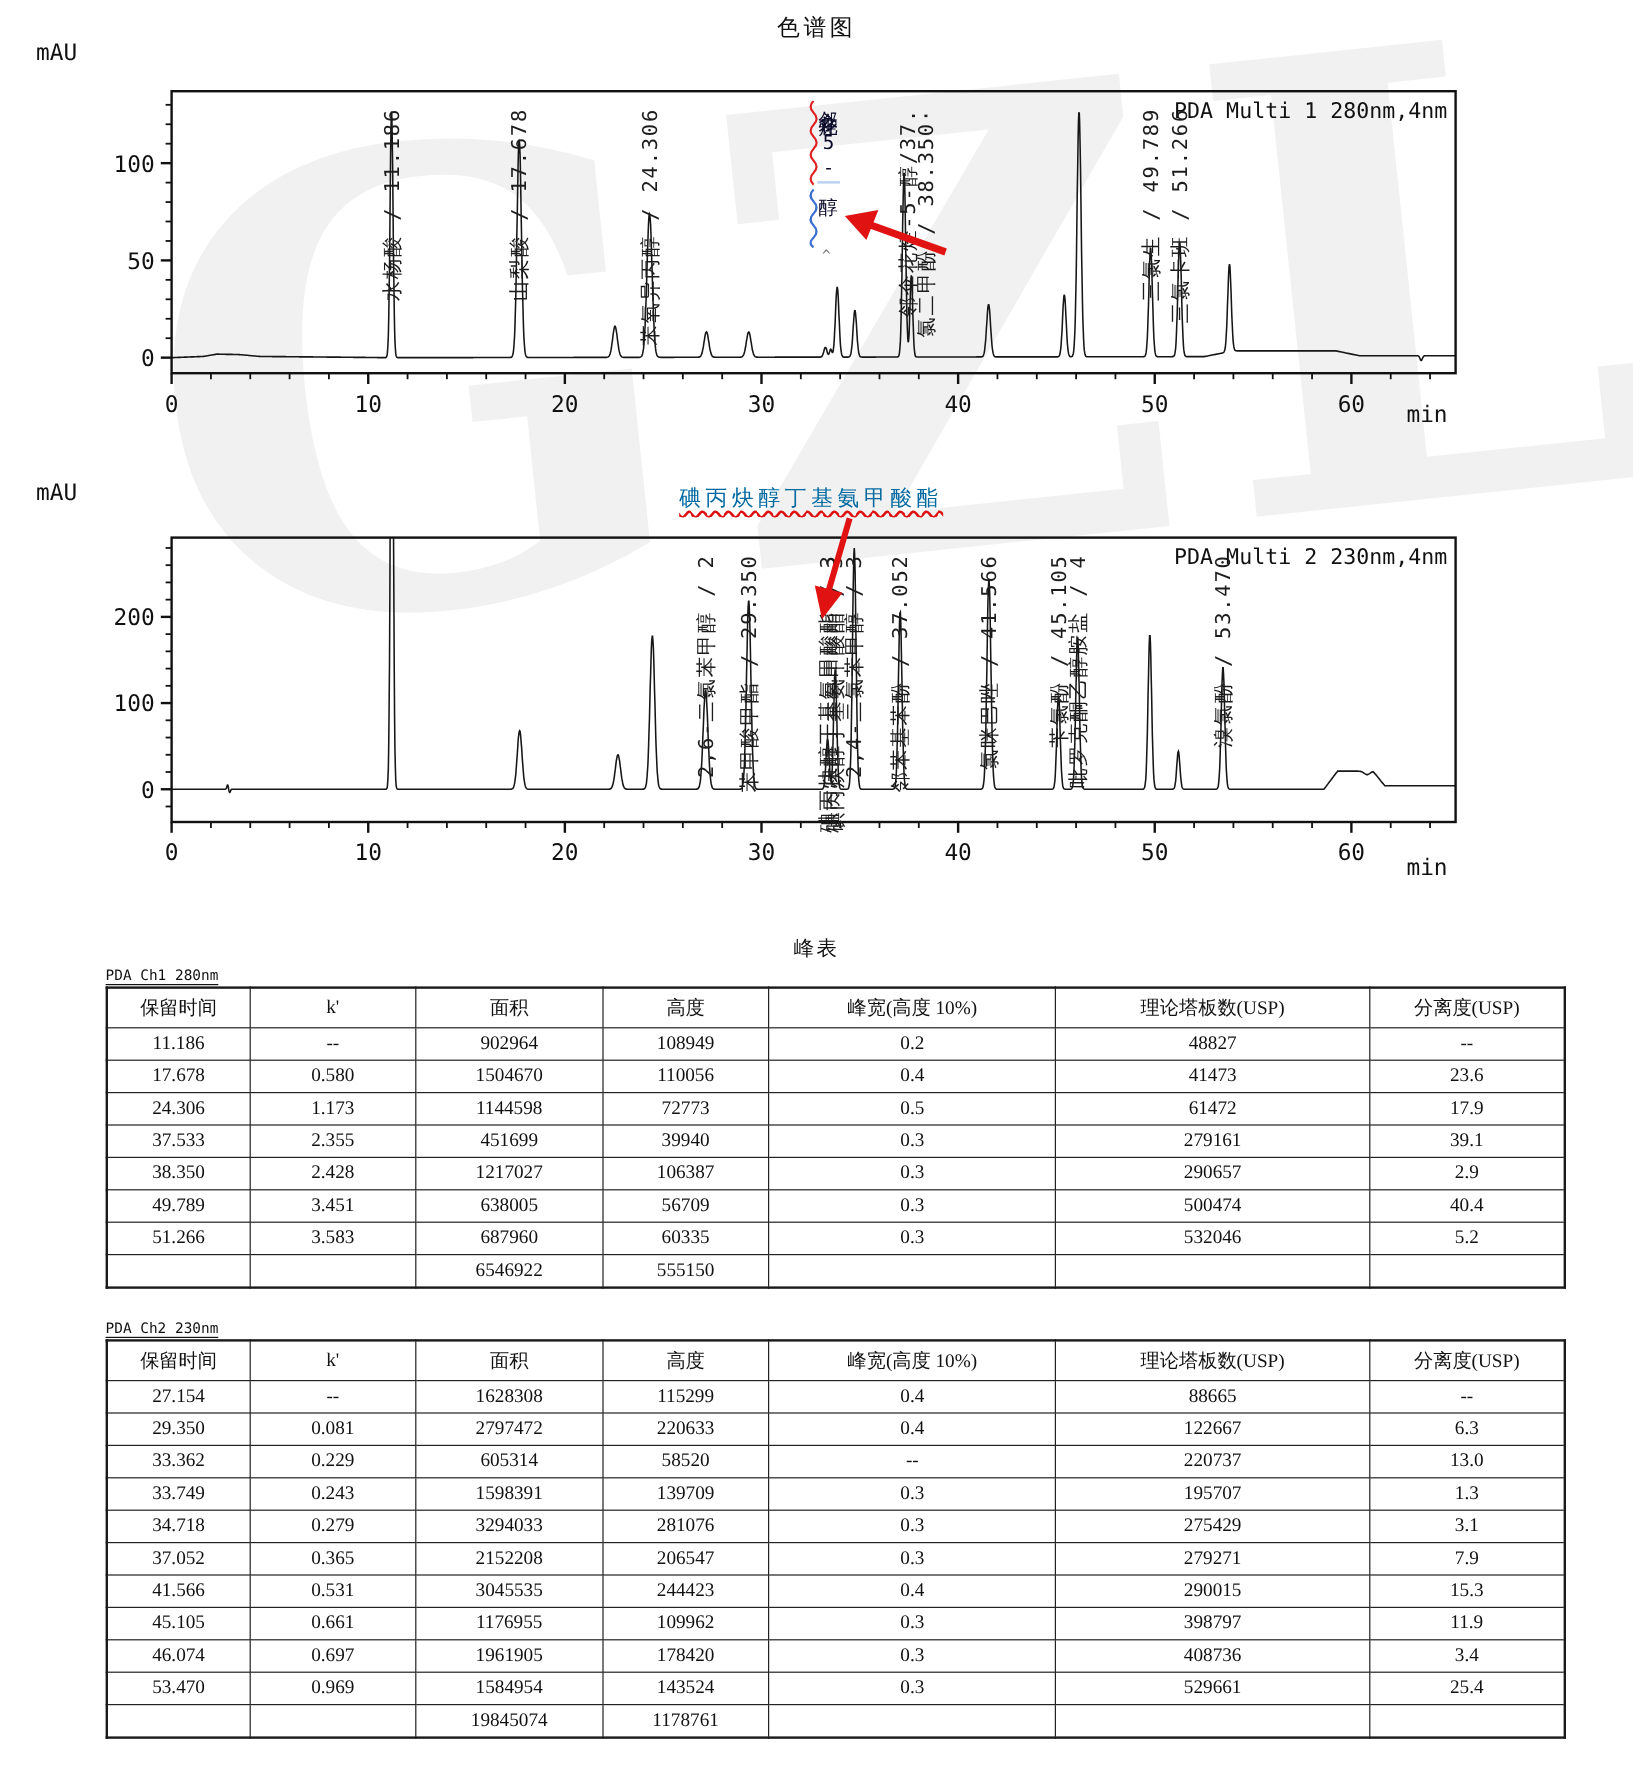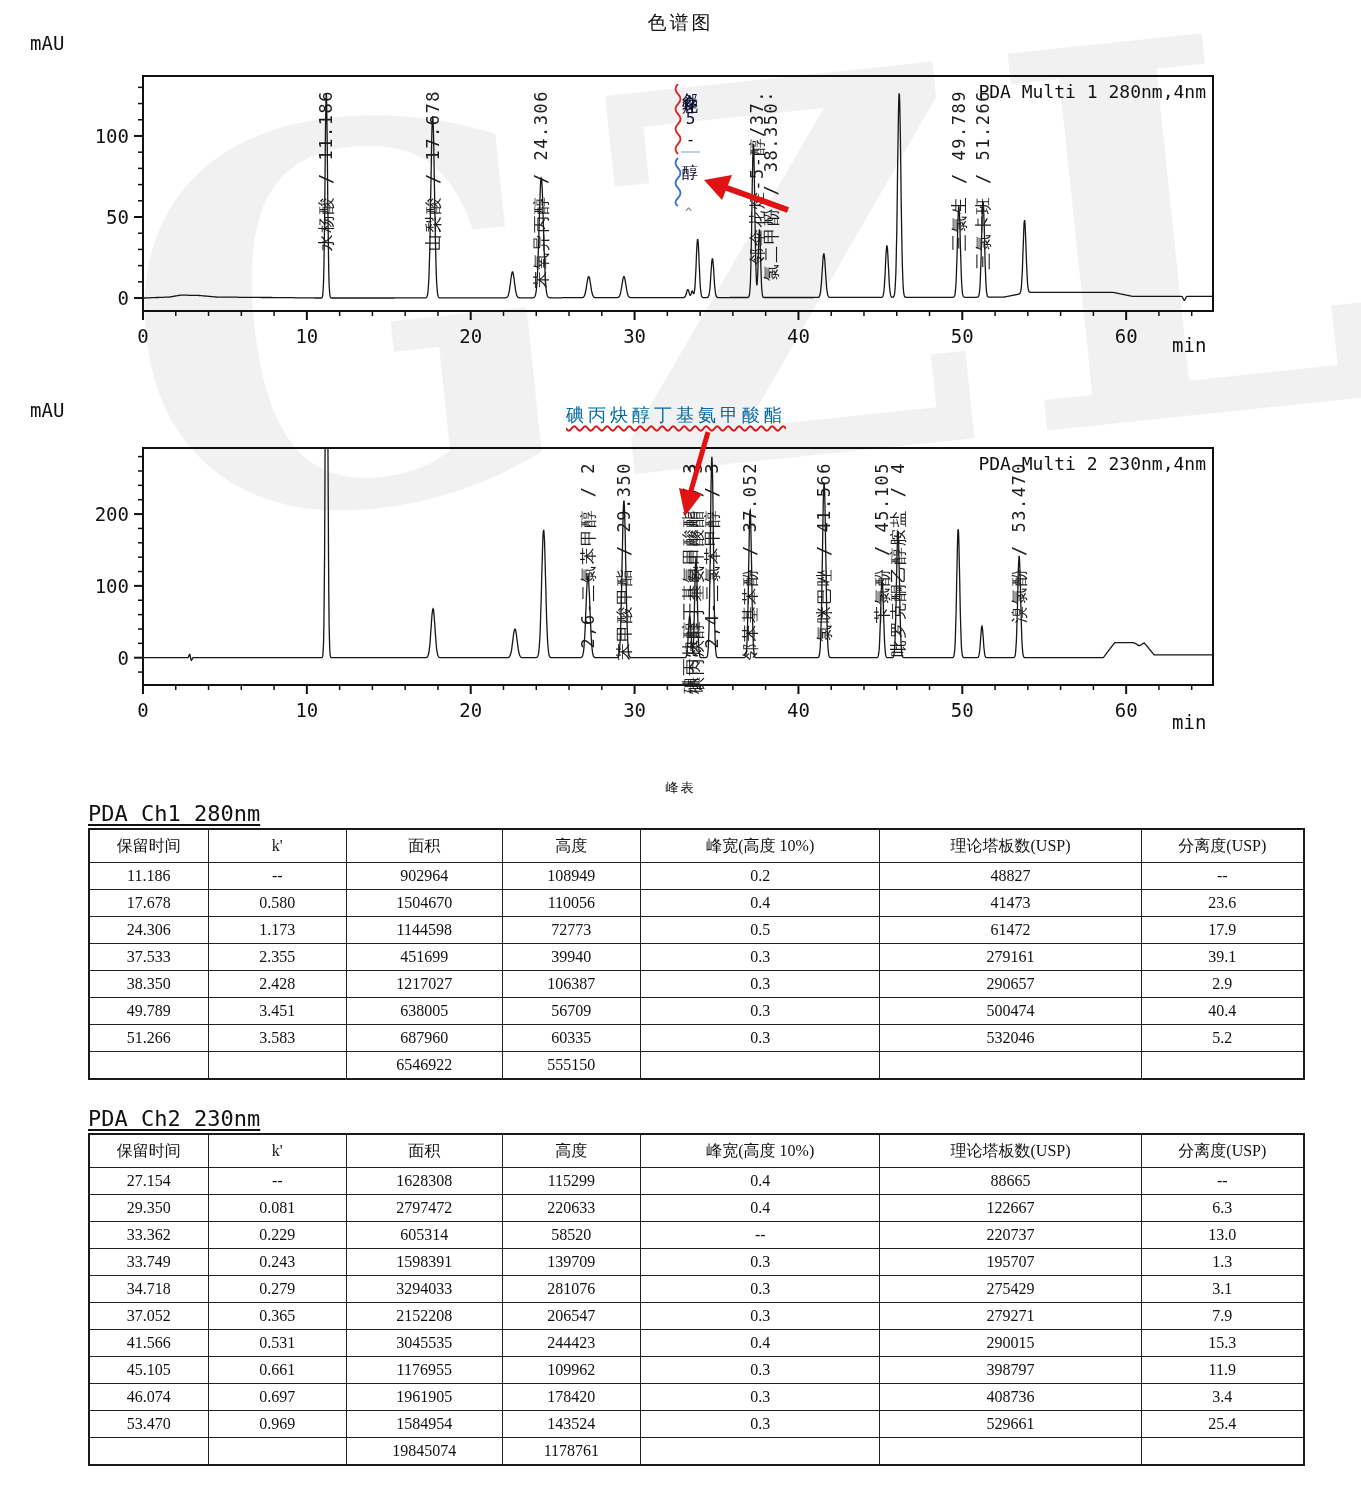--- a/index.html
+++ b/index.html
@@ -17,23 +17,23 @@
   .anno-v{position:absolute;left:681px;top:80px;writing-mode:vertical-rl;text-orientation:upright;
         font-size:16px;letter-spacing:2px;line-height:18px;z-index:3;color:#0a0a2a;}
   .anno-v .hl{background:#b9d2f0;}
   .anno-caret{position:absolute;left:685px;top:206px;font-size:12px;color:#777;z-index:3;}
   .sq{position:absolute;z-index:3;}
   .anno-h{position:absolute;left:566px;top:403px;font-size:18px;letter-spacing:4px;z-index:3;
         color:#0369a1;text-decoration:underline wavy 2px #d11;text-underline-offset:4px;}
   .arrow-svg{position:absolute;z-index:4;}
   
   .tables{position:absolute;top:779px;left:0;width:1361px;z-index:1;}
-  .tables-title{width:100%;text-align:center;font-size:13px;letter-spacing:2px;
+  .tables-title{width:100%;text-align:center;font-size:17px;letter-spacing:2px;
         font-family:"DejaVu Serif","Liberation Serif",serif;}
-  .tcap{margin:4px 0 0 88px;font-size:22px;text-decoration:underline;text-underline-offset:3px;}
+  .tcap{margin:4px 0 0 88px;font-size:12px;text-decoration:underline;text-underline-offset:3px;}
   table.peaks{border-collapse:collapse;table-layout:fixed;width:1217px;margin:2px 0 0 88px;
         border:2px solid #1a1a1a;font-family:Liberation Serif, serif;}
   table.peaks th,table.peaks td{border:1.5px solid #222;text-align:center;font-weight:normal;
         font-size:16px;padding:0;overflow:hidden;white-space:nowrap;}
   table.peaks th{height:32px;}
   table.peaks td{height:26px;}
   .gap{height:22px;}
 </style>
 </head>
 <body>

